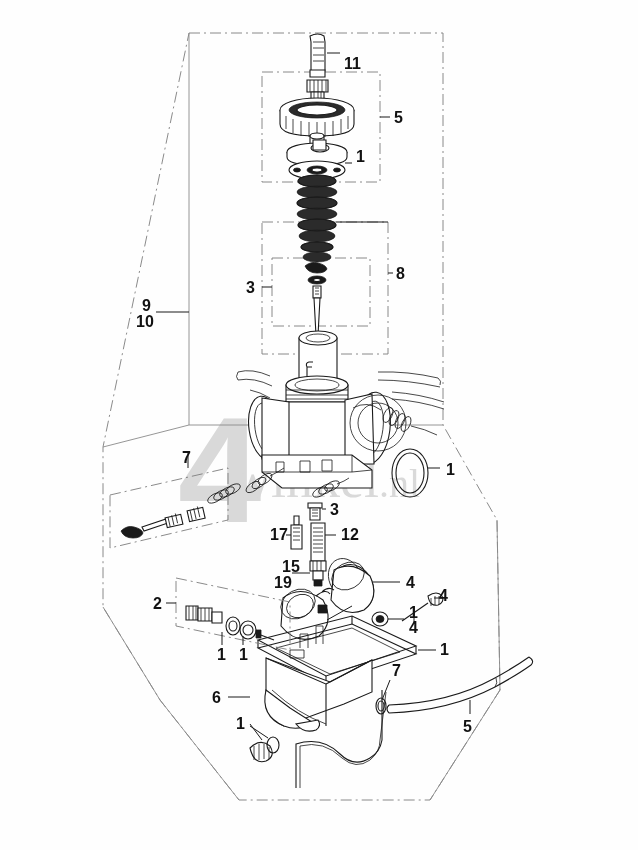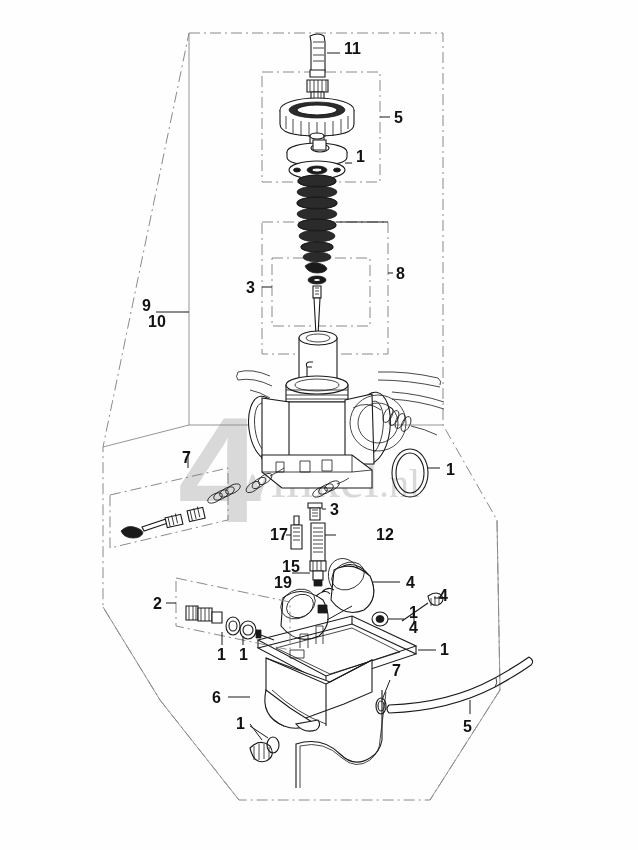--- a/index.html
+++ b/index.html
@@ -322,32 +322,32 @@
     <path class="ln" d="M389,705 q60,-2 104,-26 q22,-12 36,-22"></path>
     <path class="ln" d="M389,713 q60,-2 106,-26 q22,-12 36,-22"></path>
     <path class="ln" d="M389,705 q-4,4 0,8 M529,657 q6,4 2,8"></path>
     <path class="lnT" d="M496,678 q2,5 -1,9"></path>
     <path class="lead" d="M470,714 L470,700"></path>
 
     <path class="ln" d="M296,788 L296,744 q26,-8 44,10 q14,14 30,4 q10,-6 12,-18 L382,690"></path>
     <path class="lnT" d="M300,788 L300,746 q24,-6 42,12 q14,12 28,2 q10,-8 10,-20 L386,692"></path>
   </svg>
 
-  <div class="callout" style="left:344px; top:41px;">11</div>
+  <div class="callout" style="left:344px; top:56px;">11</div>
   <div class="callout" style="left:394px; top:110px;">5</div>
   <div class="callout" style="left:356px; top:149px;">1</div>
   <div class="callout" style="left:396px; top:266px;">8</div>
   <div class="callout" style="left:246px; top:280px;">3</div>
   <div class="callout" style="left:142px; top:298px;">9</div>
-  <div class="callout" style="left:148px; top:314px;">10</div>
+  <div class="callout" style="left:136px; top:314px;">10</div>
   <div class="callout" style="left:182px; top:450px;">7</div>
   <div class="callout" style="left:446px; top:462px;">1</div>
   <div class="callout" style="left:330px; top:502px;">3</div>
   <div class="callout" style="left:270px; top:527px;">17</div>
-  <div class="callout" style="left:341px; top:527px;margin-left:35px;">12</div>
+  <div class="callout" style="left:341px; top:527px;">12</div>
   <div class="callout" style="left:282px; top:559px;">15</div>
   <div class="callout" style="left:274px; top:575px;">19</div>
   <div class="callout" style="left:406px; top:575px;">4</div>
   <div class="callout" style="left:439px; top:588px;">4</div>
   <div class="callout" style="left:153px; top:596px;">2</div>
   <div class="callout" style="left:409px; top:605px;">1</div>
   <div class="callout" style="left:409px; top:620px;">4</div>
   <div class="callout" style="left:440px; top:642px;">1</div>
   <div class="callout" style="left:217px; top:647px;">1</div>
   <div class="callout" style="left:239px; top:647px;">1</div>

